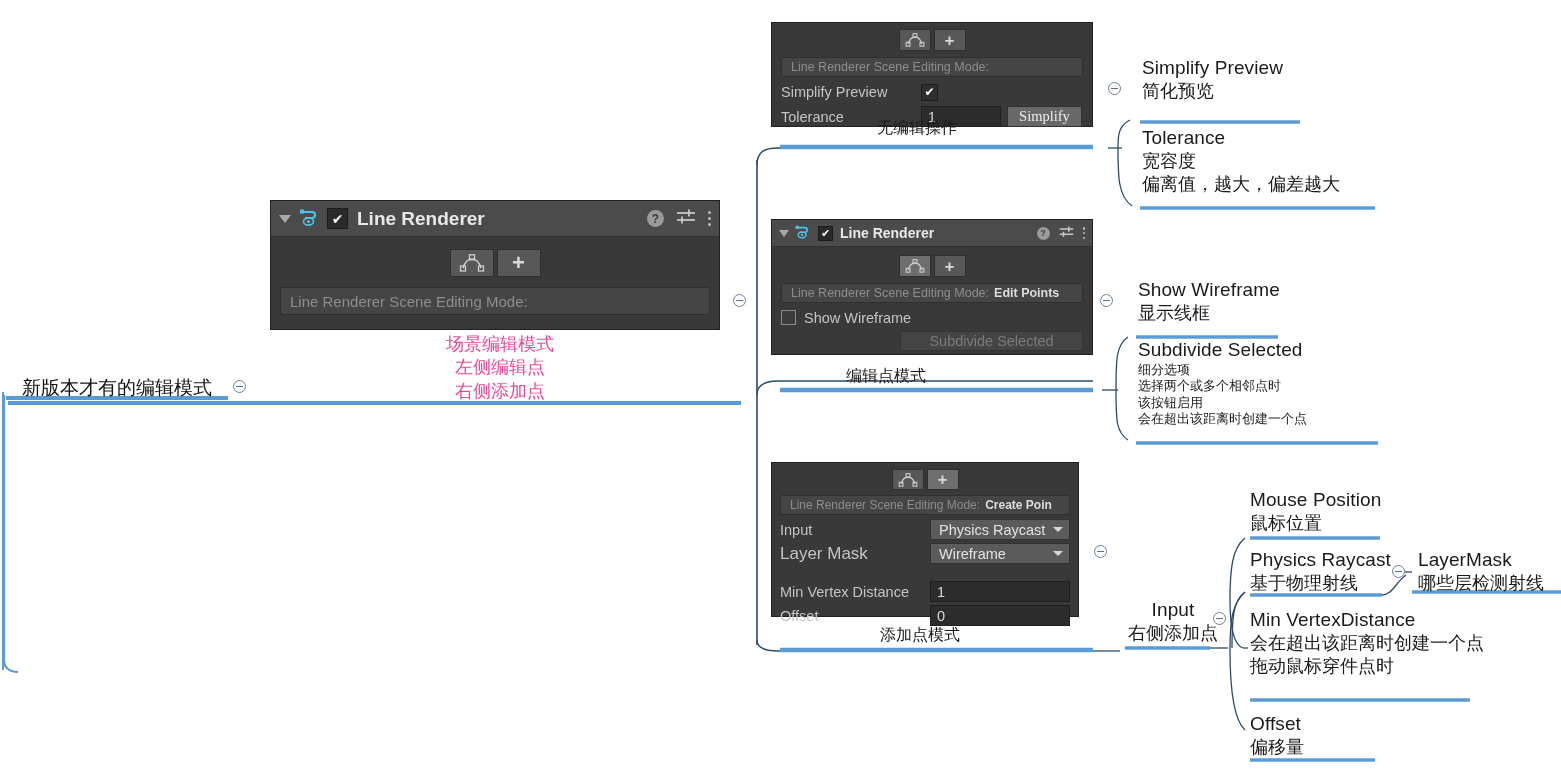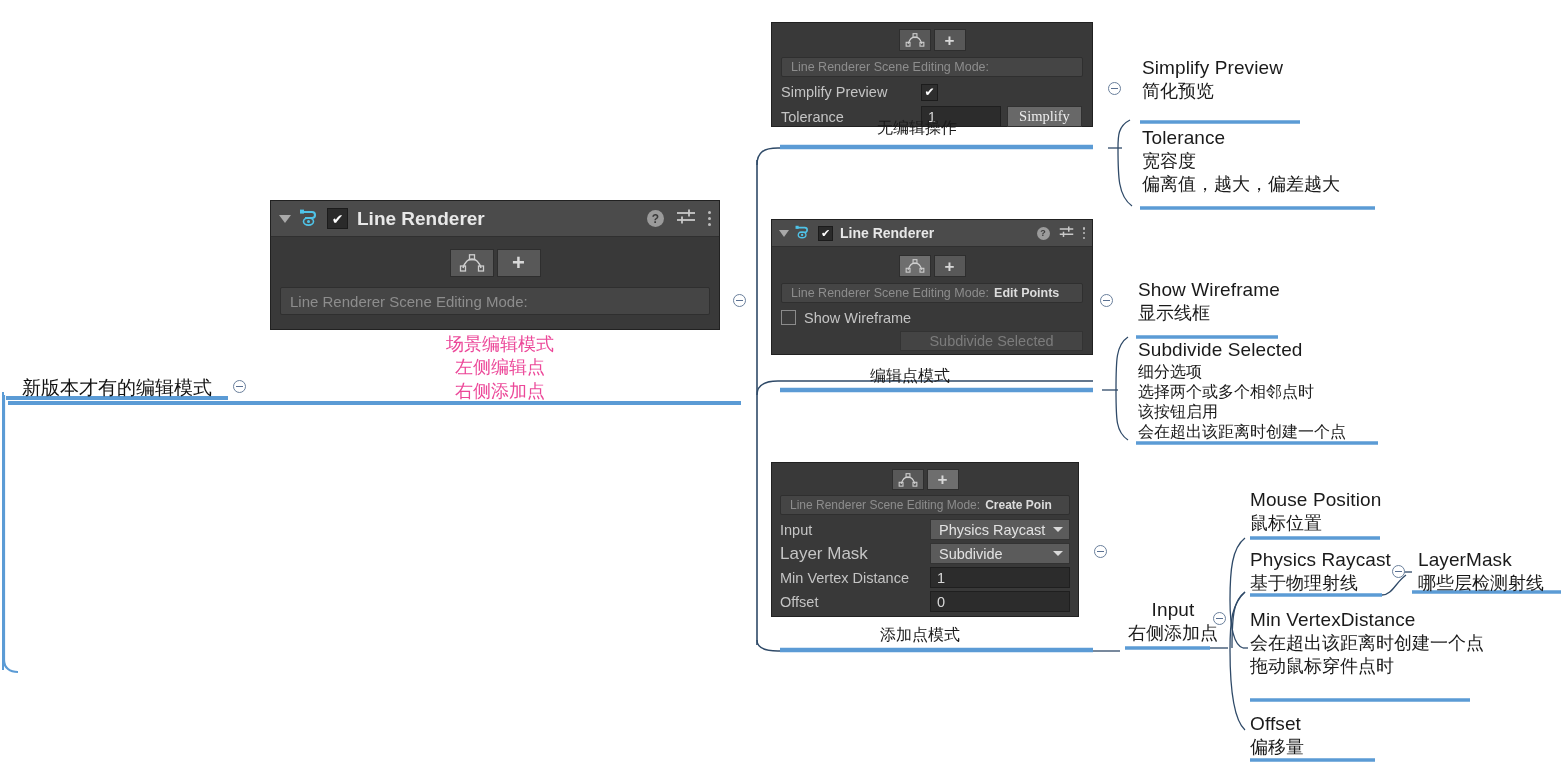--- a/index.html
+++ b/index.html
@@ -9,21 +9,21 @@
     font-family:"Liberation Sans","DejaVu Sans",sans-serif;
     color:#111;
   }
   #canvas{position:absolute;left:0;top:0;width:1561px;height:772px;}
   svg.links{position:absolute;left:0;top:0;width:1561px;height:772px;pointer-events:none;}
 
   
   .node{position:absolute;white-space:nowrap;line-height:1.26;}
   .node .en{font-size:19px;color:#1a1a1a;letter-spacing:.1px;}
   .node .cn{font-size:18px;color:#1a1a1a;}
-  .node .cn.small{font-size:16px;}
+  .node .cn.small{font-size:13px;}
   .caption{position:absolute;font-size:16px;color:#1a1a1a;white-space:nowrap;text-align:center;}
   .rootlabel{position:absolute;font-size:19px;color:#111;white-space:nowrap;}
   .sublabel{position:absolute;font-size:18px;color:#ec4899;white-space:nowrap;line-height:1.3;text-align:center;}
 
   
   .collapse{
     position:absolute;width:13px;height:13px;border-radius:50%;
     border:1px solid #6a7f9c;background:#fff;box-sizing:border-box;
   }
   .collapse::after{
@@ -301,21 +301,21 @@
       </div>
       <div class="u-row" style="margin-top:5px;height:19px;">
         <span class="u-cb empty" style="width:15px;height:15px;"></span>
         <span class="u-label" style="font-size:14.5px;margin-left:8px;">Show Wireframe</span>
       </div>
       <div class="u-row" style="margin-top:4px;height:20px;justify-content:flex-end;">
         <span class="u-btn disabled" style="width:183px;height:20px;font-size:14.5px;">Subdivide Selected</span>
       </div>
     </div>
   </div>
-  <div class="caption" style="left:870px;top:366px;">编辑点模式</div>
+  <div class="caption" style="left:846px;top:366px;">编辑点模式</div>
   <div class="collapse" style="left:1100px;top:294px;"></div>
   <div class="collapse" style="left:733px;top:294px;"></div>
 
   <div class="unity" style="left:771px;top:462px;width:308px;height:155px;">
     <div class="u-body" style="padding:6px 8px 6px 8px;">
       <div class="u-toolrow">
         <div class="u-toolbtn" style="width:32px;height:21px;">
           <svg width="20" height="14" viewBox="0 0 26 18">
             <path d="M4 14 C8 2 18 2 22 14" stroke="#cfcfcf" stroke-width="1.6" fill="none"></path>
             <rect x="1.5" y="12" width="5" height="5" stroke="#cfcfcf" stroke-width="1.4" fill="none"></rect>
@@ -334,25 +334,25 @@
       <div class="u-row" style="margin-top:4px;height:21px;">
         <span class="u-label" style="font-size:14.5px;width:150px;">Input</span>
         <span class="u-dd" style="width:140px;height:21px;font-size:14.5px;">
           <span>Physics Raycast</span>
           <span class="arrow"></span>
         </span>
       </div>
       <div class="u-row" style="margin-top:3px;height:21px;">
         <span class="u-label" style="font-size:17px;width:150px;">Layer Mask</span>
         <span class="u-dd" style="width:140px;height:21px;font-size:14.5px;">
-          <span>Subdivide</span>
+          <span>Wireframe</span>
           <span class="arrow"></span>
         </span>
       </div>
-      <div class="u-row" style="margin-top:3px;height:21px;">
+      <div class="u-row" style="margin-top:17px;height:21px;">
         <span class="u-label" style="font-size:14.5px;width:150px;">Min Vertex Distance</span>
         <span class="u-field" style="width:140px;height:21px;font-size:14.5px;">1</span>
       </div>
       <div class="u-row" style="margin-top:3px;height:21px;">
         <span class="u-label" style="font-size:14.5px;width:150px;">Offset</span>
         <span class="u-field" style="width:140px;height:21px;font-size:14.5px;">0</span>
       </div>
     </div>
   </div>
   <div class="caption" style="left:880px;top:625px;">添加点模式</div>

